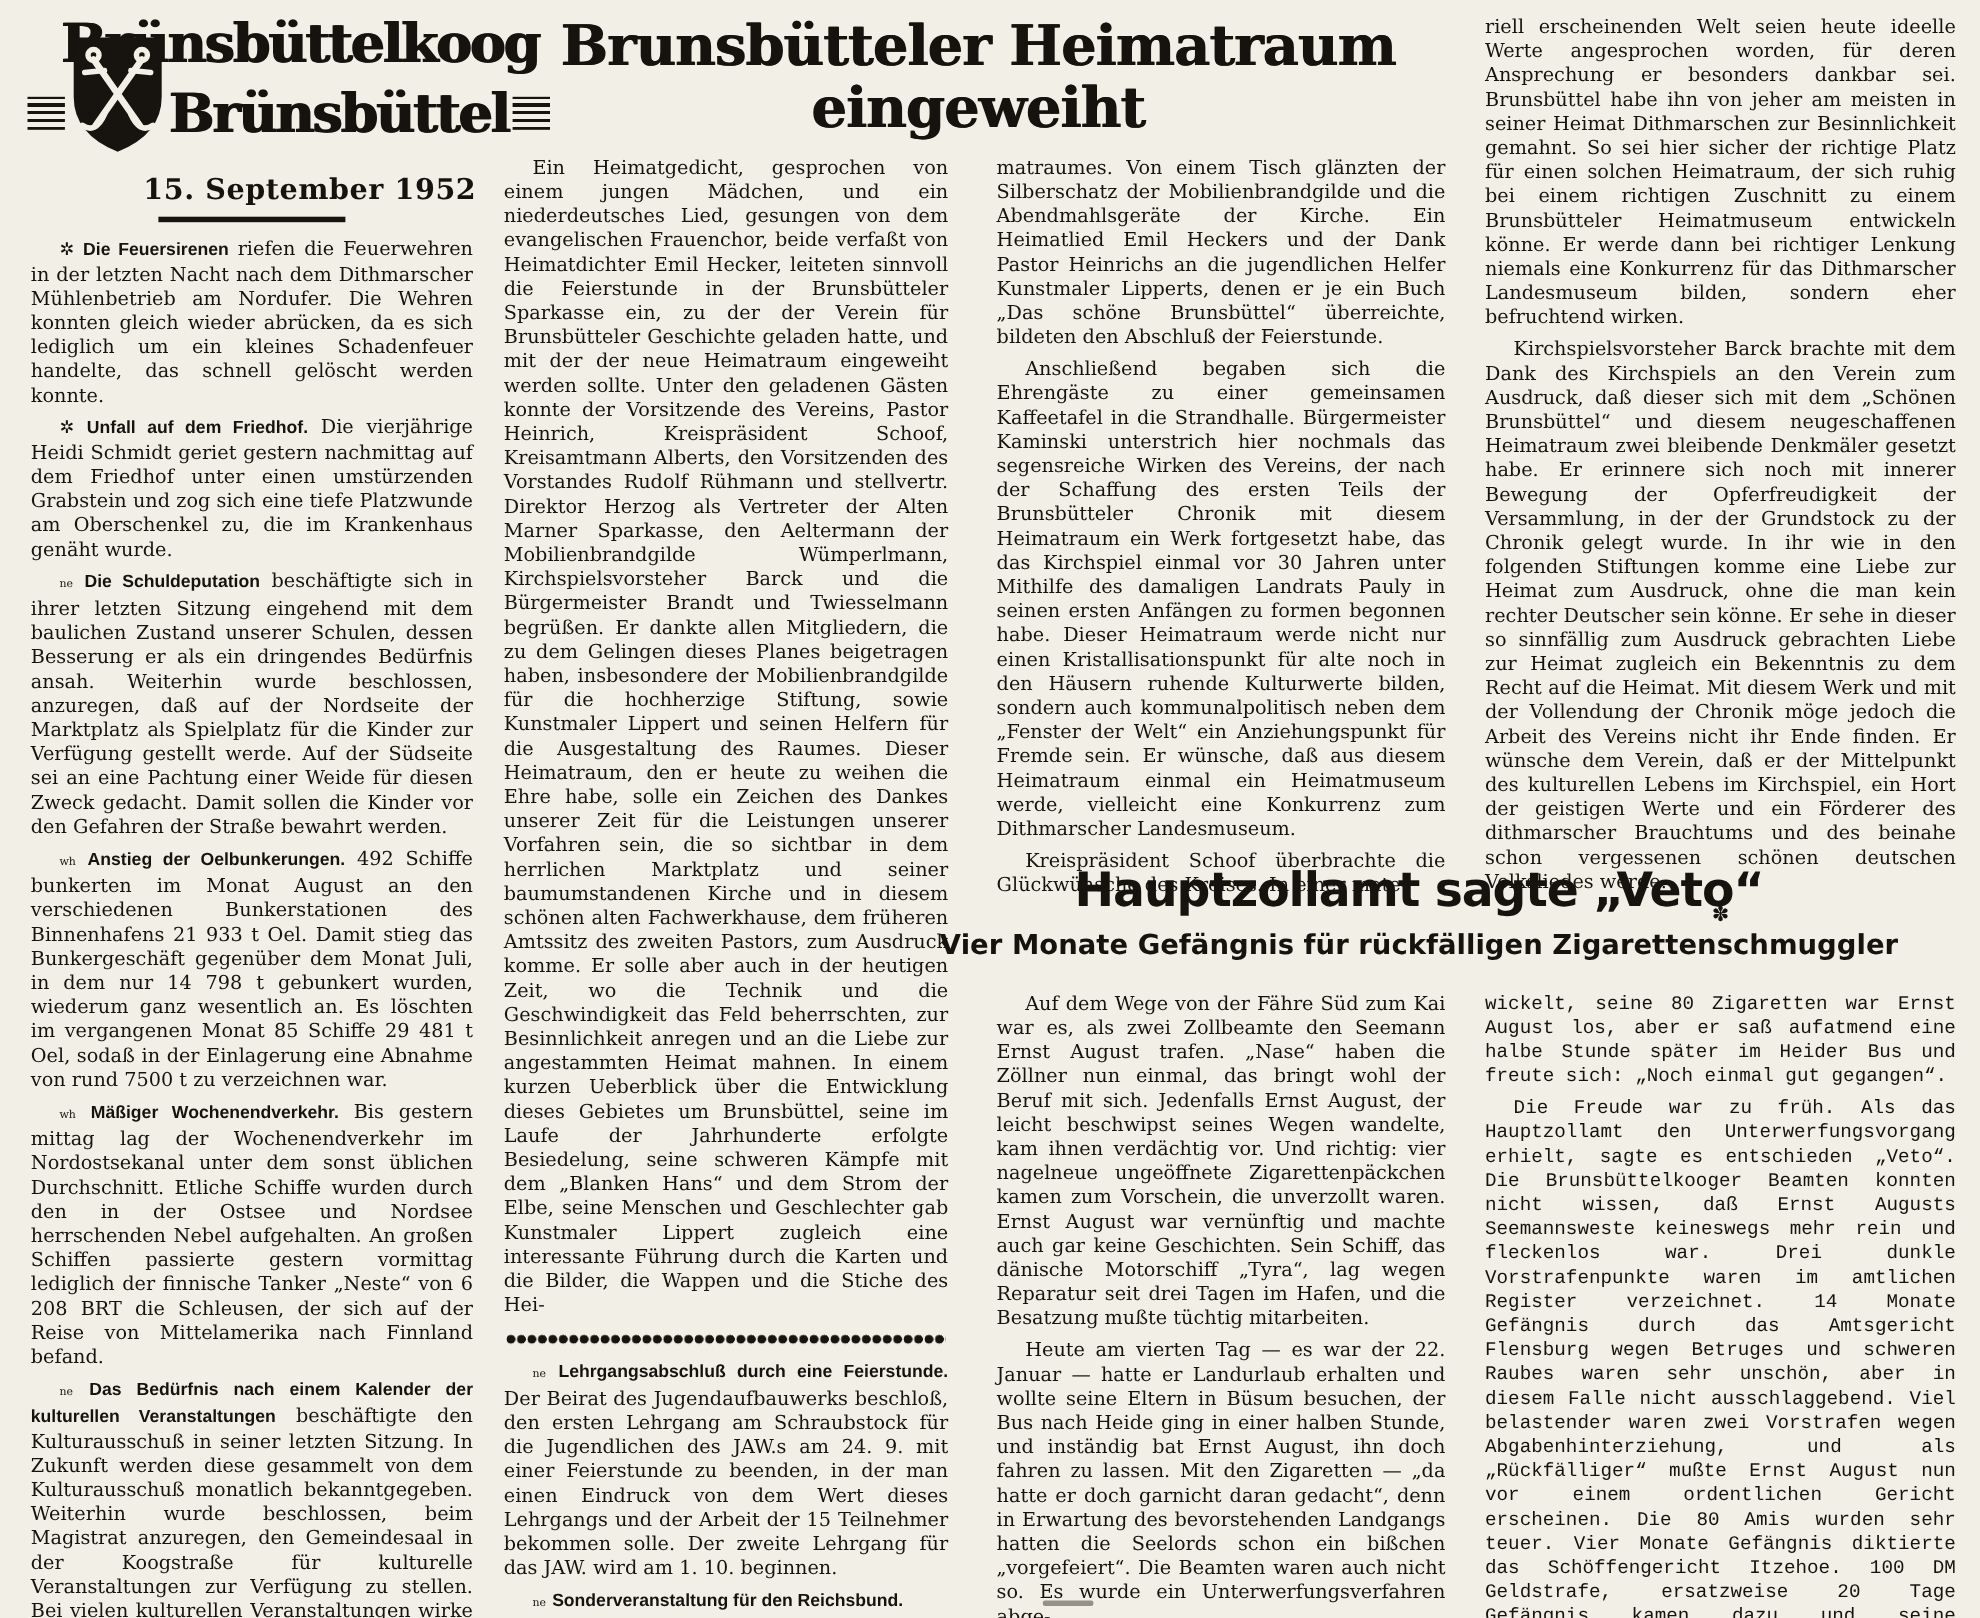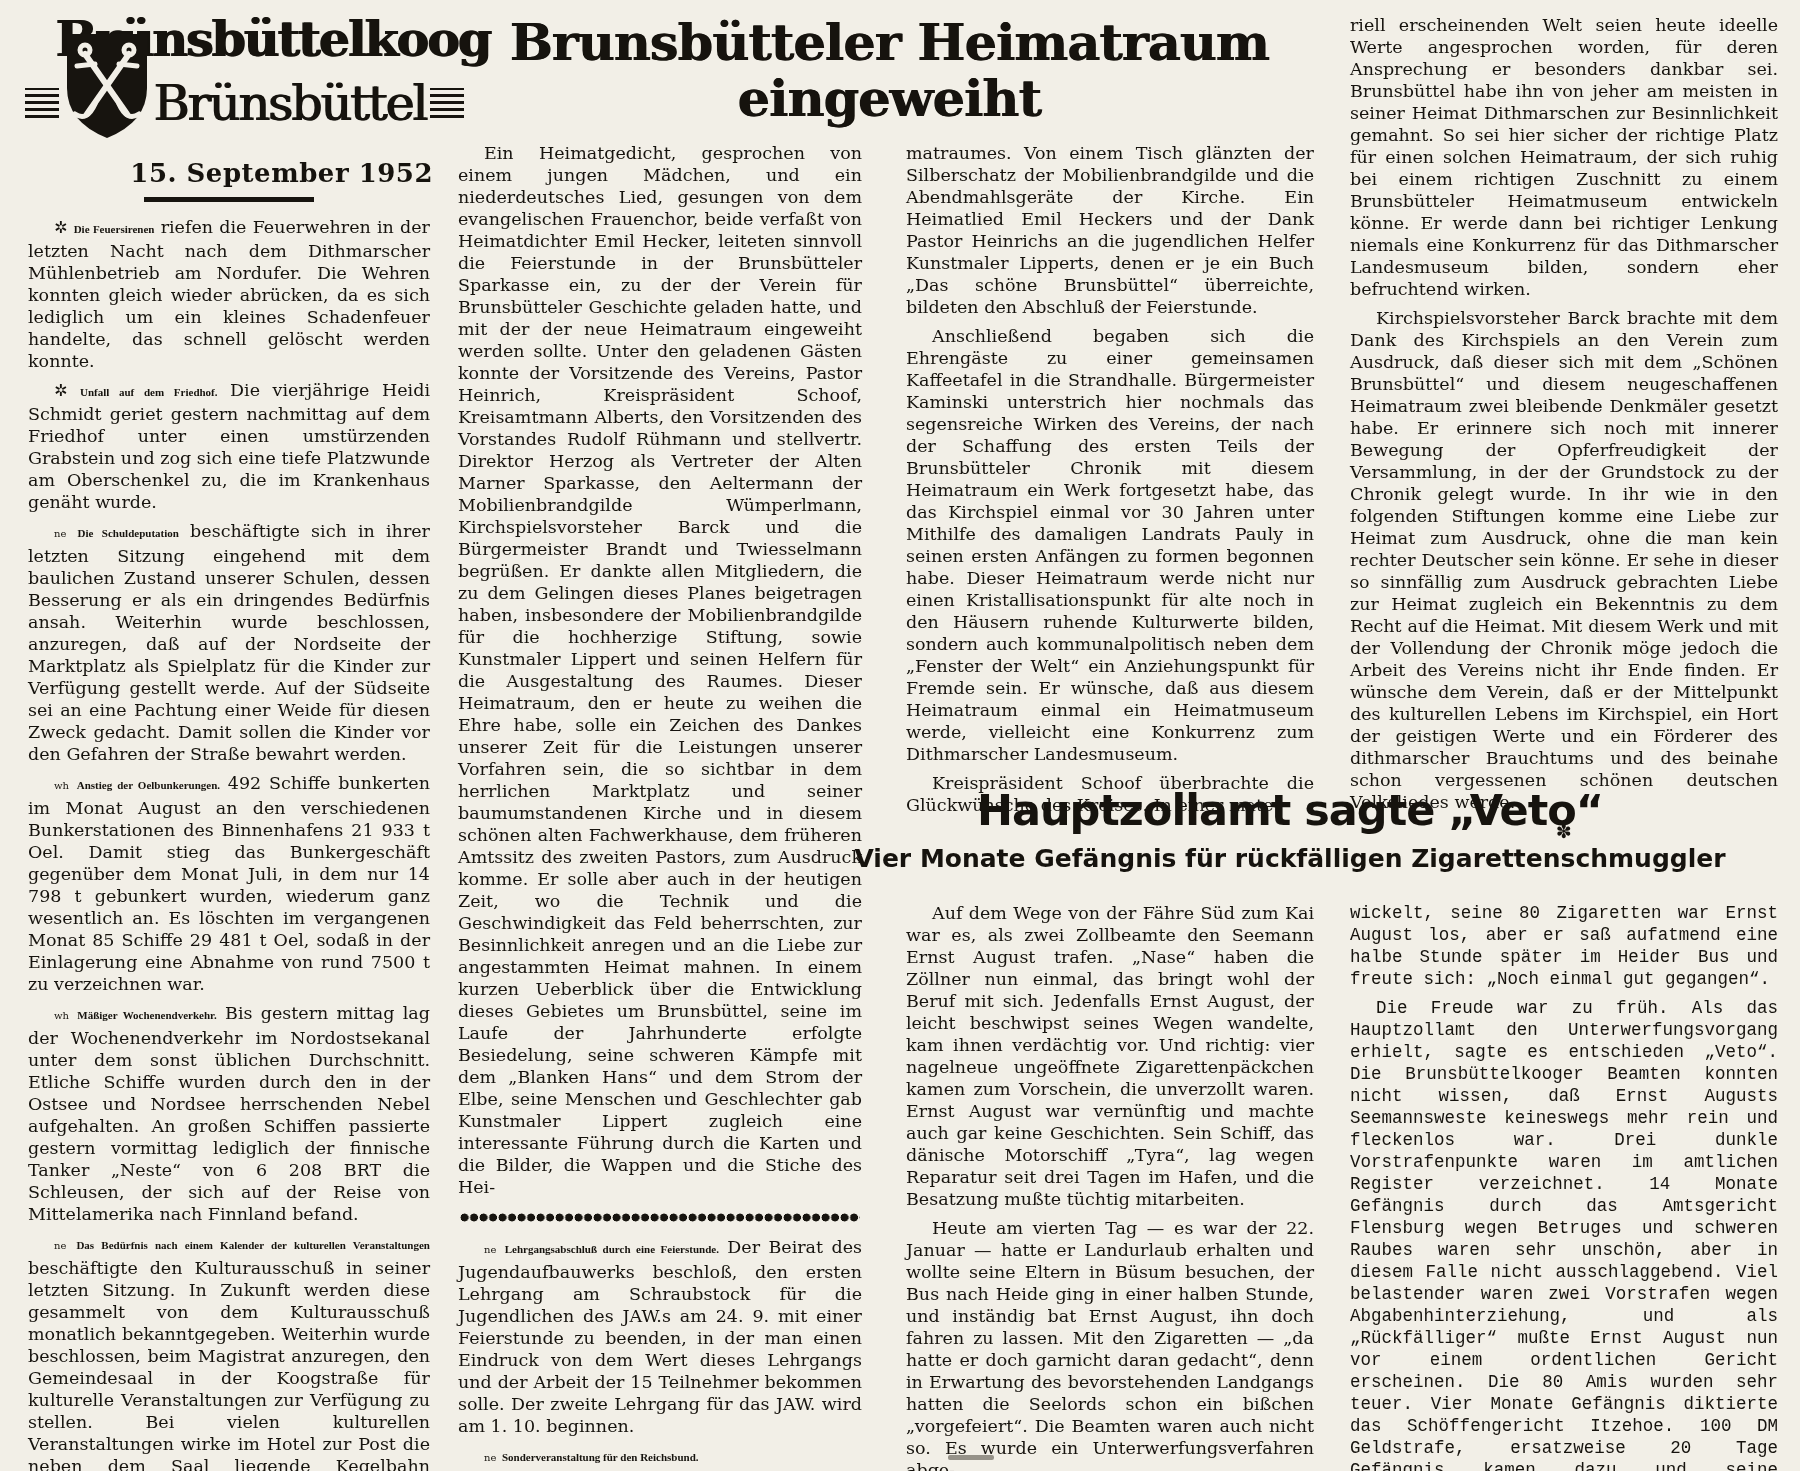--- a/index.html
+++ b/index.html
@@ -15,31 +15,31 @@
     letter-spacing:-2px;margin-left:30px;white-space:nowrap;
     text-shadow:1.4px 0 0 #16130e;
   }
   .mast-row2{display:flex;align-items:center;margin-top:-8px;}
   .ribbon{
     width:34px;height:30px;flex:0 0 auto;
     background:repeating-linear-gradient(0deg,#17140f 0 3px,transparent 3px 7px);
   }
   .crest{flex:0 0 auto;margin:-30px 2px 0 4px;}
   .mast-line2{
-    font-family:"DejaVu Serif",serif;font-weight:normal;font-size:49px;
+    font-family:"DejaVu Serif",serif;font-weight:bold;font-size:49px;
     letter-spacing:-2px;white-space:nowrap;text-shadow:1.4px 0 0 #16130e;
     margin-right:4px;
   }
   .issue-date{text-align:right;font-weight:bold;font-size:26px;margin-top:12px;letter-spacing:.5px;}
   .date-rule{width:170px;height:5px;background:#17140f;margin:9px auto 0;}
   
   .col{position:absolute;font-size:17.5px;line-height:22px;text-align:justify;}
   .col p{margin:0 0 7px 0;}
   .col p.ind{text-indent:26px;}
-  .lead{font-family:Liberation Serif, serif;font-weight:bold;font-size:11px;}
+  .lead{font-family:Liberation Sans, sans-serif;font-weight:bold;font-size:16px;}
   .prefix{font-size:15px;}
   .prefix.star{font-family:"DejaVu Sans",sans-serif;font-size:16px;}
   .corr{font-size:10px;}
   
   .main-headline{
     position:absolute;left:455px;top:14px;width:868px;text-align:center;
     font-weight:bold;font-size:51px;line-height:56px;letter-spacing:-1px;
     text-shadow:.8px 0 0 #16130e;
   }
   .veto-block{position:absolute;left:854px;top:786px;width:872px;text-align:center;}

